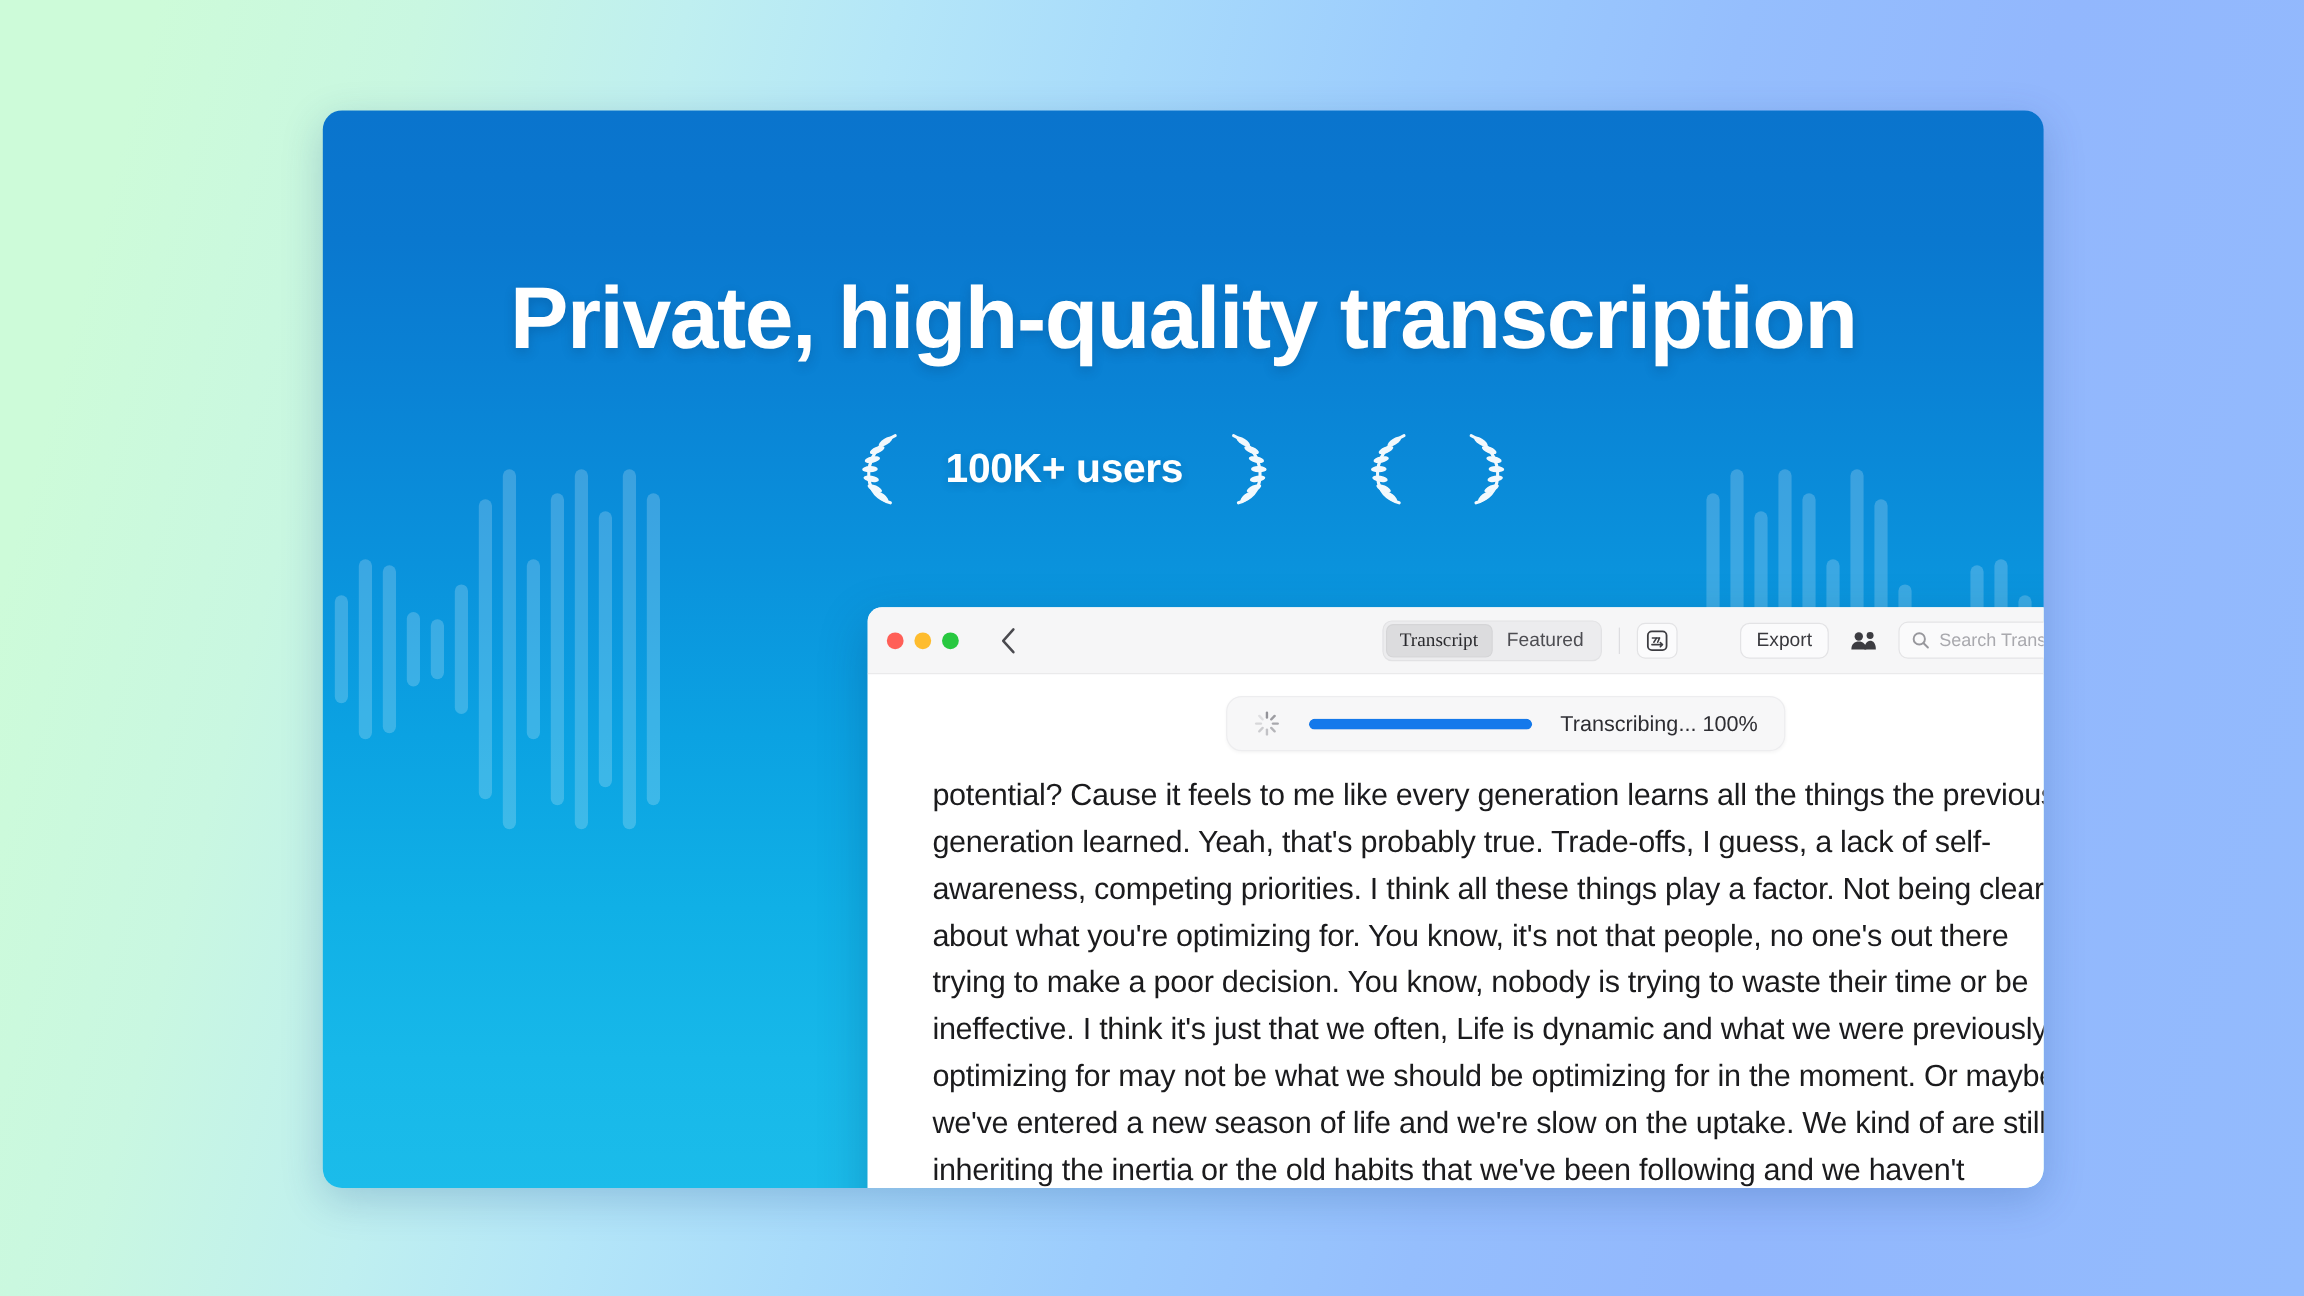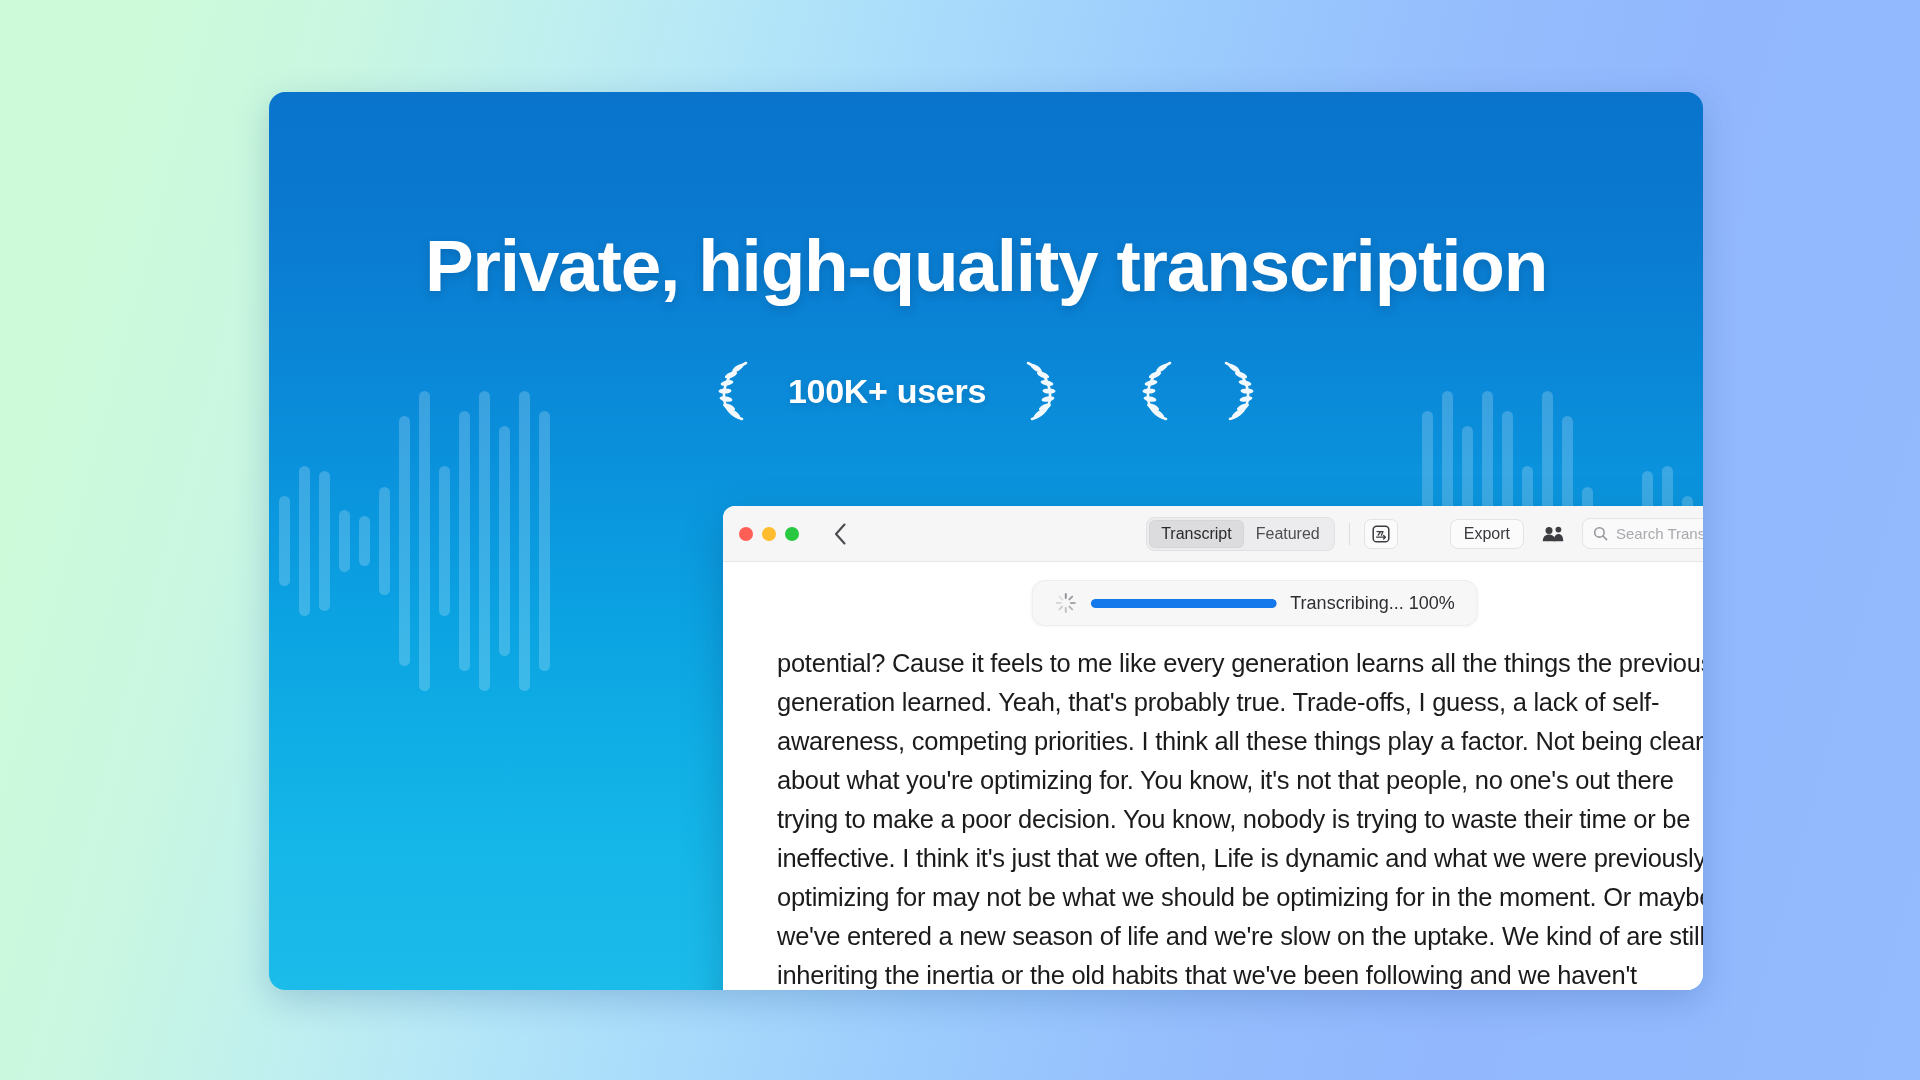--- a/index.html
+++ b/index.html
@@ -167,20 +167,21 @@
     font-size: 16px;
     color: #4d4d52;
     padding: 5px 12px;
     border-radius: 6px;
     white-space: nowrap;
   }
   .seg-item.active {
     background: #dcdcde;
     color: #2a2a2e;
     box-shadow: inset 0 0 0 1px rgba(0,0,0,0.03);
+    font-family: Liberation Serif, serif;
   }
 
   .toolbar-divider {
     width: 1px; height: 22px;
     background: #dddde0;
     margin: 0 2px;
   }
 
   .icon-button {
     width: 34px; height: 30px;
@@ -225,21 +226,21 @@
   
   #content { position: relative; height: 518px; background: #ffffff; }
 
   #progress-pill {
     position: absolute;
     left: 50%;
     transform: translateX(-50%);
     top: 18px;
     display: flex;
     align-items: center;
-    gap: 14px;
+    gap: 24px;
     padding: 11px 22px;
     background: #f7f7f8;
     border: 1px solid #ededef;
     border-radius: 13px;
     box-shadow: 0 1px 3px rgba(0,0,0,0.04);
     z-index: 3;
     text-align: right;
   }
   #spinner { width: 22px; height: 22px; display: block; }
   #progress-track {

